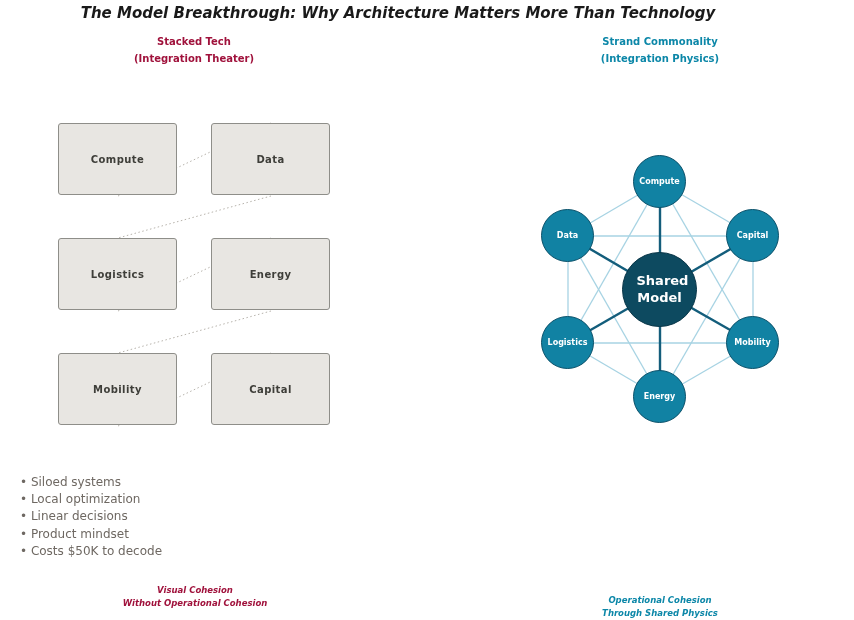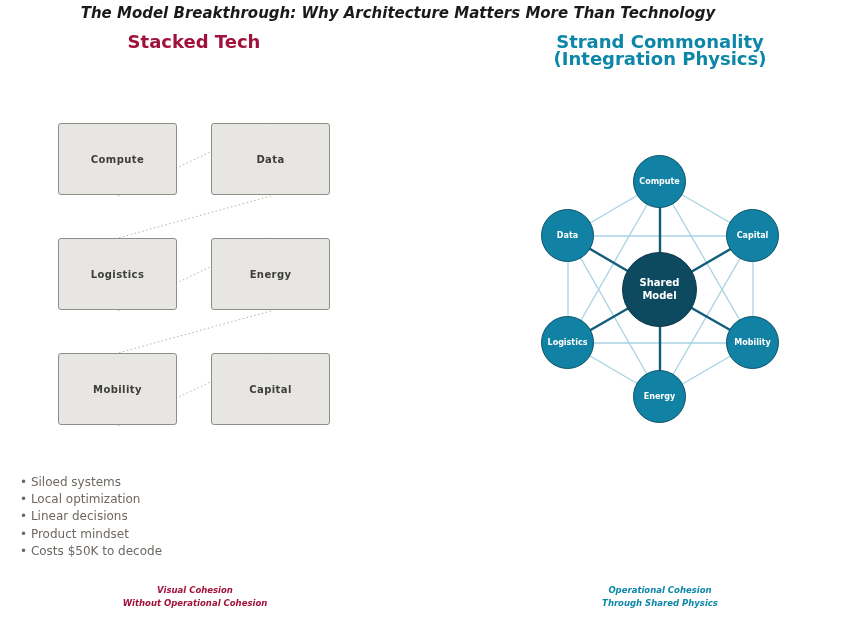--- a/index.html
+++ b/index.html
@@ -7,21 +7,21 @@
     position:relative;width:854px;height:620px;background:#ffffff;overflow:hidden;
     font-family:"DejaVu Sans",sans-serif;
   }
   .abs{position:absolute;}
   .main-title{
     left:398px;top:4px;transform:translateX(-50%);
     font-size:15px;font-weight:bold;color:#1a1a1a;white-space:nowrap;font-style:italic;
   }
   .panel-heading{
     top:33px;transform:translateX(-50%);text-align:center;
-    font-size:18px;font-weight:bold;line-height:17px;white-space:nowrap;
+    font-size:10px;font-weight:bold;line-height:17px;white-space:nowrap;
   }
   .heading-left{left:194px;color:#A0123C;}
   .heading-right{left:660px;color:#0C87A8;}
   svg.layer{left:0;top:0;z-index:0;}
   .sbox{
     width:117px;height:70px;border:1.5px solid #8E8E89;border-radius:3px;
     background:#E8E6E2;display:flex;align-items:center;justify-content:center;
     z-index:2;
   }
   .sbox span{font-size:10px;font-weight:bold;color:#3E3E39;letter-spacing:.4px;}
@@ -29,40 +29,41 @@
     width:51px;height:51px;border:1.5px solid #0B516A;border-radius:50%;
     background:#1182A3;display:flex;align-items:center;justify-content:center;
     z-index:2;text-align:center;
   }
   .node span{font-size:8px;font-weight:bold;color:#ffffff;}
   .center-node{
     width:73px;height:73px;border:1.5px solid #083547;border-radius:50%;
     background:#0D4A60;display:flex;align-items:center;justify-content:center;
     z-index:3;text-align:center;
   }
-  .center-node span{font-size:10px;font-weight:bold;color:#ffffff;line-height:1.25;width:46px;}
+  .center-node span{font-size:13px;font-weight:bold;color:#ffffff;line-height:1.25;width:46px;}
   .bullets{width:350px;text-align:left;line-height:17.2px;font-size:12px;z-index:2;}
   .bullets-left{left:20px;top:474px;color:#6E6862;}
   .bullets-right{left:485px;top:474px;color:#0C87A8;font-weight:bold;}
   .caption{
     width:350px;text-align:center;line-height:12.5px;top:584px;
     font-size:8.5px;font-weight:bold;font-style:italic;z-index:2;
   }
   .caption-left{left:20px;color:#A0123C;}
-  .caption-right{left:485px;color:#0C87A8;}
+  .caption-right{left:485px;color:#0C87A8;margin-top:10px;}
 </style>
 </head>
 <body>
 
 <div class="canvas">
 
   <div class="abs main-title">The Model Breakthrough: Why Architecture Matters More Than Technology</div>
 
   <div class="abs panel-heading heading-left">
     <div>Stacked Tech</div>
+    <div>(Integration Theater)</div>
   </div>
 
   <div class="abs panel-heading heading-right">
     <div>Strand Commonality</div>
     <div>(Integration Physics)</div>
   </div>
 
   <svg class="abs layer" width="854" height="620" viewBox="0 0 854 620">
 
     <g stroke="#B7B3AC" stroke-width="1" stroke-dasharray="1.5,2.5">

